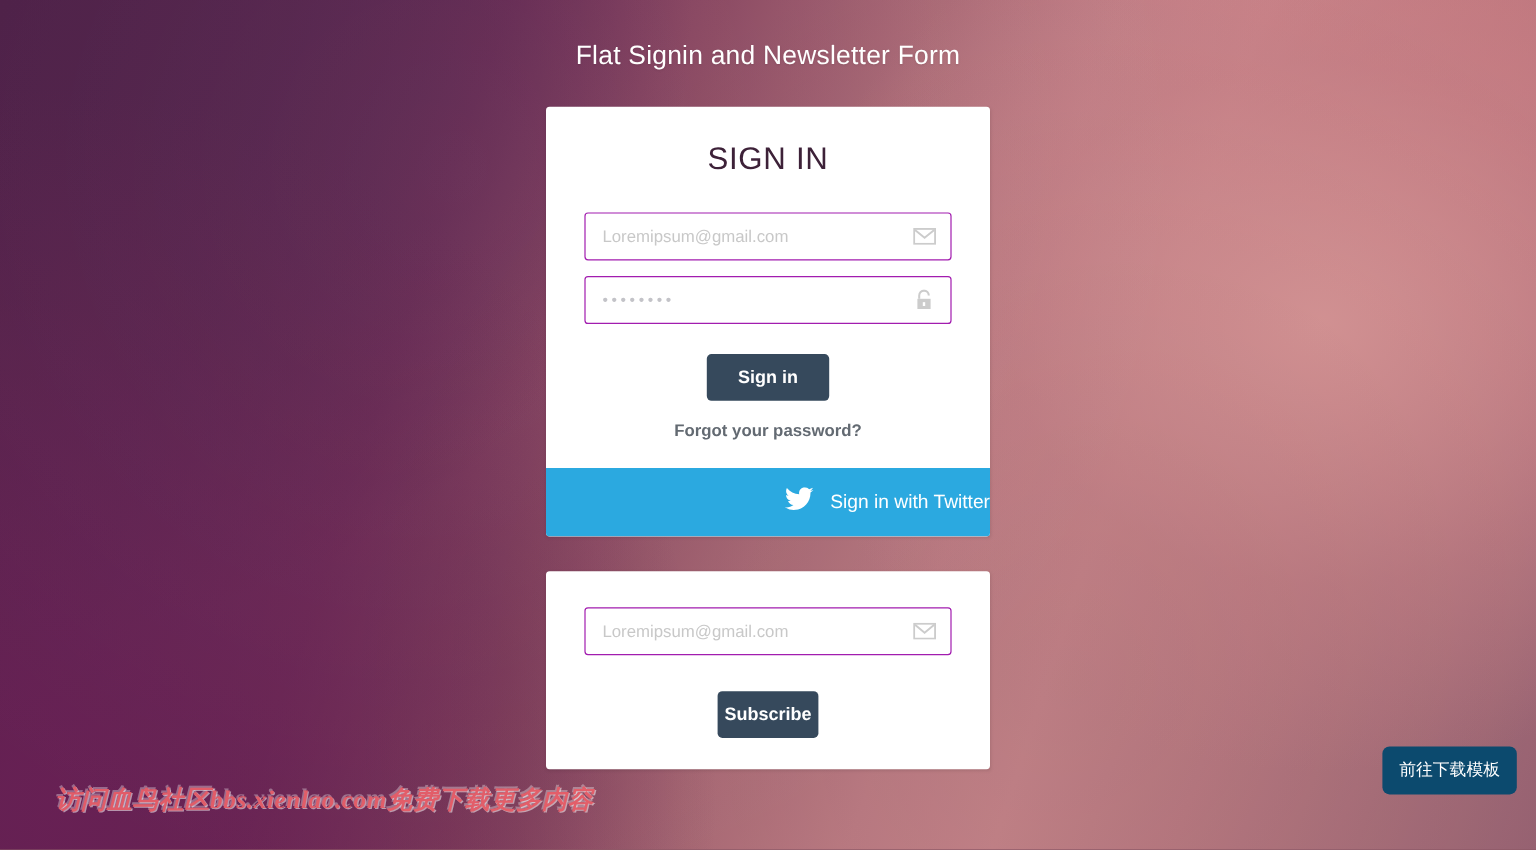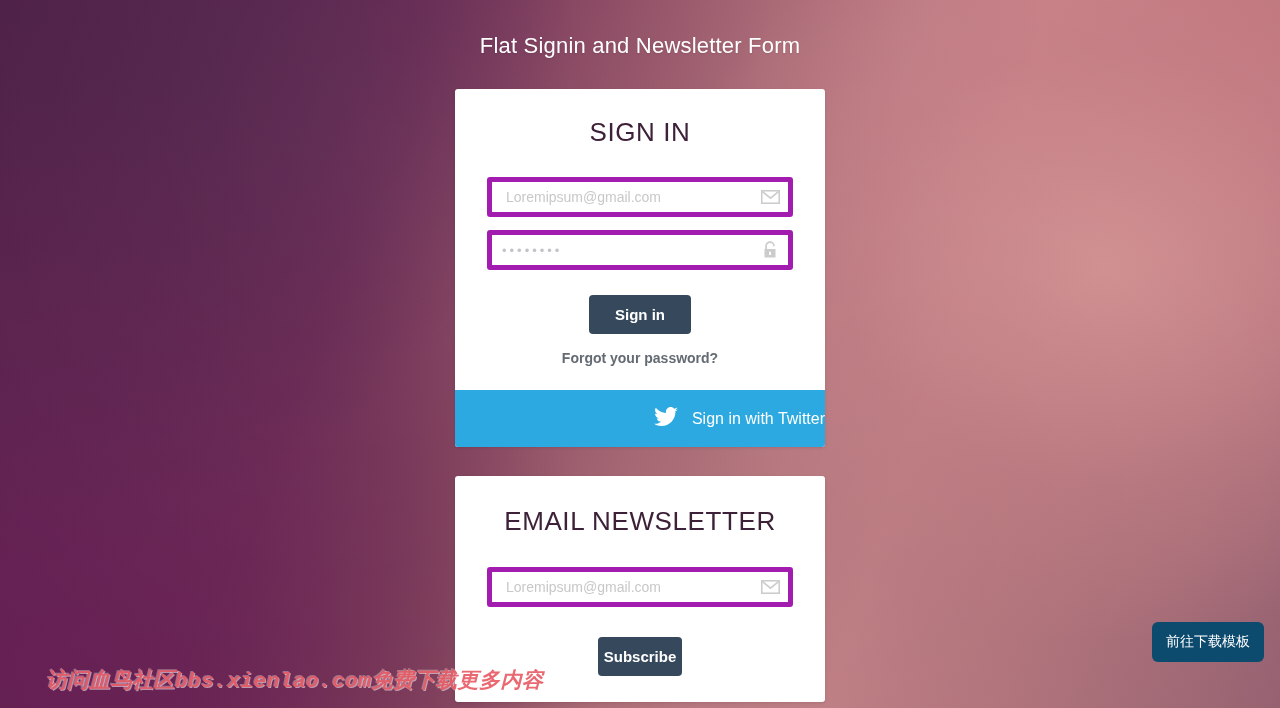--- a/index.html
+++ b/index.html
@@ -89,21 +89,21 @@
   .newsletter .card-heading { margin-bottom: 30px; }
 
   
   .field {
     position: relative;
     margin-bottom: 13px;
   }
   .field input {
     width: 100%;
     height: 40px;
-    border: 5px solid #a21caf;
+    border: 1px solid #a21caf;
     border-radius: 3px;
     padding: 0 44px 0 14px;
     font-family: "Liberation Sans", sans-serif;
     font-size: 14px;
     color: #7d7d7d;
     background: #ffffff;
     outline: none;
   }
   .field input::placeholder { color: #c8c8c8; }
 
@@ -173,22 +173,22 @@
   }
 
   .newsletter { margin-top: 29px; }
   .newsletter .card-body { padding: 30px 32px 26px 32px; }
   .newsletter .primary-btn { margin-top: 17px; padding: 11px 6px; }
 
   
   .watermark {
     position: absolute;
     left: 46px;
-    bottom: 14px;
-    font-family: Liberation Mono, monospace;
+    bottom: 28px;
+    font-family: Liberation Serif, serif;
     font-size: 21px;
     font-weight: bold;
     font-style: italic;
     color: #e8606a;
     letter-spacing: 0.5px;
     text-shadow:
       1px 1px 0 rgba(255,255,255,0.55),
       -1px -1px 0 rgba(255,255,255,0.35);
     white-space: nowrap;
     opacity: 0.95;
@@ -257,21 +257,20 @@
           <path fill="#ffffff" d="M24 2.4c-0.9 0.4-1.8 0.66-2.8 0.78 1-0.6 1.78-1.56 2.14-2.7-0.94 0.56-1.98 0.96-3.08 1.18C19.36 0.64 18.1 0 16.7 0c-2.66 0-4.82 2.16-4.82 4.84 0 0.38 0.04 0.74 0.12 1.1C7.98 5.74 4.24 3.72 1.74 0.64 1.32 1.36 1.08 2.2 1.08 3.1c0 1.68 0.84 3.16 2.14 4.02-0.8-0.02-1.56-0.24-2.2-0.6v0.06c0 2.34 1.66 4.3 3.86 4.74-0.4 0.12-0.84 0.18-1.28 0.18-0.3 0-0.6-0.04-0.9-0.08 0.62 1.92 2.4 3.32 4.52 3.36-1.66 1.3-3.74 2.08-6.02 2.08-0.4 0-0.78-0.02-1.16-0.06C2.16 18.2 4.68 19 7.4 19c9.06 0 14-7.5 14-14 0-0.22 0-0.42-0.02-0.64C22.34 3.66 23.24 3.1 24 2.4z"></path>
         </svg>
       </span>
       <span class="tw-label">Sign in with Twitter</span>
     </div>
   </div>
 
   <div class="card newsletter">
     <div class="card-body">
 
-      <div class="card-heading">EMAIL NEWSLETTER</div>
 
       <div class="field">
         <input type="text" placeholder="Loremipsum@gmail.com" style="">
         <span class="field-icon">
           <svg width="19" height="14" viewBox="0 0 19 14">
             <rect x="0.75" y="0.75" width="17.5" height="12.5" fill="none" stroke="#cccccc" stroke-width="1.6"></rect>
             <path d="M1.5 1.6 L9.5 8.2 L17.5 1.6" fill="none" stroke="#cccccc" stroke-width="1.6"></path>
           </svg>
         </span>
       </div>

